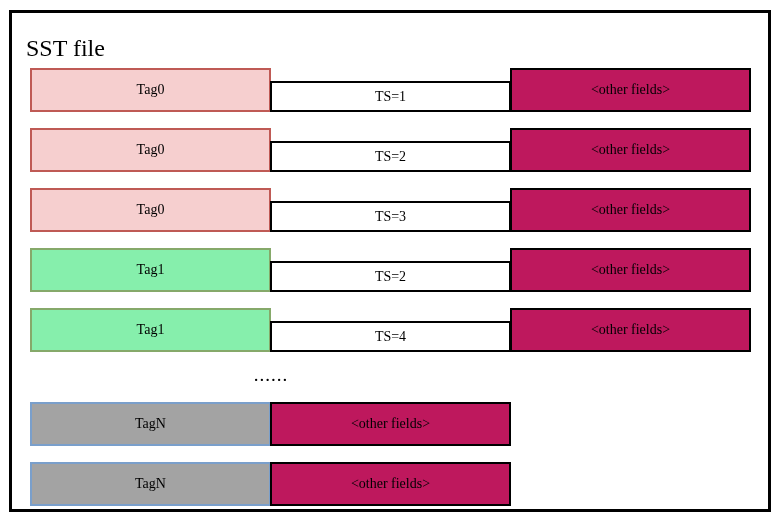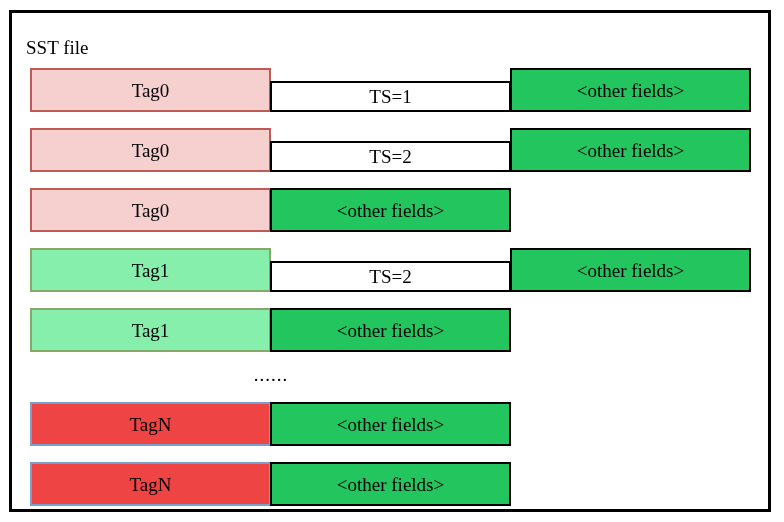--- a/index.html
+++ b/index.html
@@ -31,21 +31,21 @@
     height: 502px;
     box-sizing: border-box;
     border: 3px solid #000000;
     background: #ffffff;
   }
 
   .sst-title {
     position: absolute;
     left: 14px;
     top: 24px;
-    font-size: 19px;
+    font-size: 24px;
     line-height: 22px;
     color: #000000;
     white-space: nowrap;
   }
 
   
   .rows {
     position: absolute;
     left: 30px;
     top: 68px;
@@ -58,21 +58,21 @@
     margin-bottom: 16px;
     display: flex;
     align-items: stretch;
   }
 
   .cell {
     box-sizing: border-box;
     display: flex;
     align-items: center;
     justify-content: center;
-    font-size: 19px;
+    font-size: 14px;
     line-height: 1;
     white-space: nowrap;
   }
 
   .cell-tag {
     width: 241px;
     border: 2px solid #000000;
     background: #ffffff;
   }
 
@@ -81,34 +81,34 @@
     margin-left: -1px;
     border: 2px solid #000000;
     background: #ffffff;
     margin-top: 13px;
   }
 
   .cell-other {
     width: 241px;
     margin-left: -1px;
     border: 2px solid #000000;
-    background: #22c55e;
+    background: #be185d;
   }
 
   
   .tag-red {
     background: #f6cfcf;
     border-color: #bf5a55;
   }
   .tag-green {
     background: #86efac;
     border-color: #86a96a;
   }
   .tag-blue {
-    background: #ef4444;
+    background: #a3a3a3;
     border-color: #7a9fcb;
   }
 
   
   .ellipsis-row {
     position: relative;
     height: 22px;
     margin-bottom: 16px;
     margin-top: -4px;
     display: flex;
@@ -142,31 +142,33 @@
     </div>
 
     <div class="entry-row">
       <div class="cell cell-tag tag-red">Tag0</div>
       <div class="cell cell-ts">TS=2</div>
       <div class="cell cell-other">&lt;other fields&gt;</div>
     </div>
 
     <div class="entry-row">
       <div class="cell cell-tag tag-red">Tag0</div>
+      <div class="cell cell-ts">TS=3</div>
       <div class="cell cell-other">&lt;other fields&gt;</div>
     </div>
 
     <div class="entry-row">
       <div class="cell cell-tag tag-green">Tag1</div>
       <div class="cell cell-ts">TS=2</div>
       <div class="cell cell-other">&lt;other fields&gt;</div>
     </div>
 
     <div class="entry-row">
       <div class="cell cell-tag tag-green">Tag1</div>
+      <div class="cell cell-ts">TS=4</div>
       <div class="cell cell-other">&lt;other fields&gt;</div>
     </div>
 
     <div class="ellipsis-row">
       <span class="dots">......</span>
     </div>
 
     <div class="entry-row">
       <div class="cell cell-tag tag-blue">TagN</div>
       <div class="cell cell-other">&lt;other fields&gt;</div>

